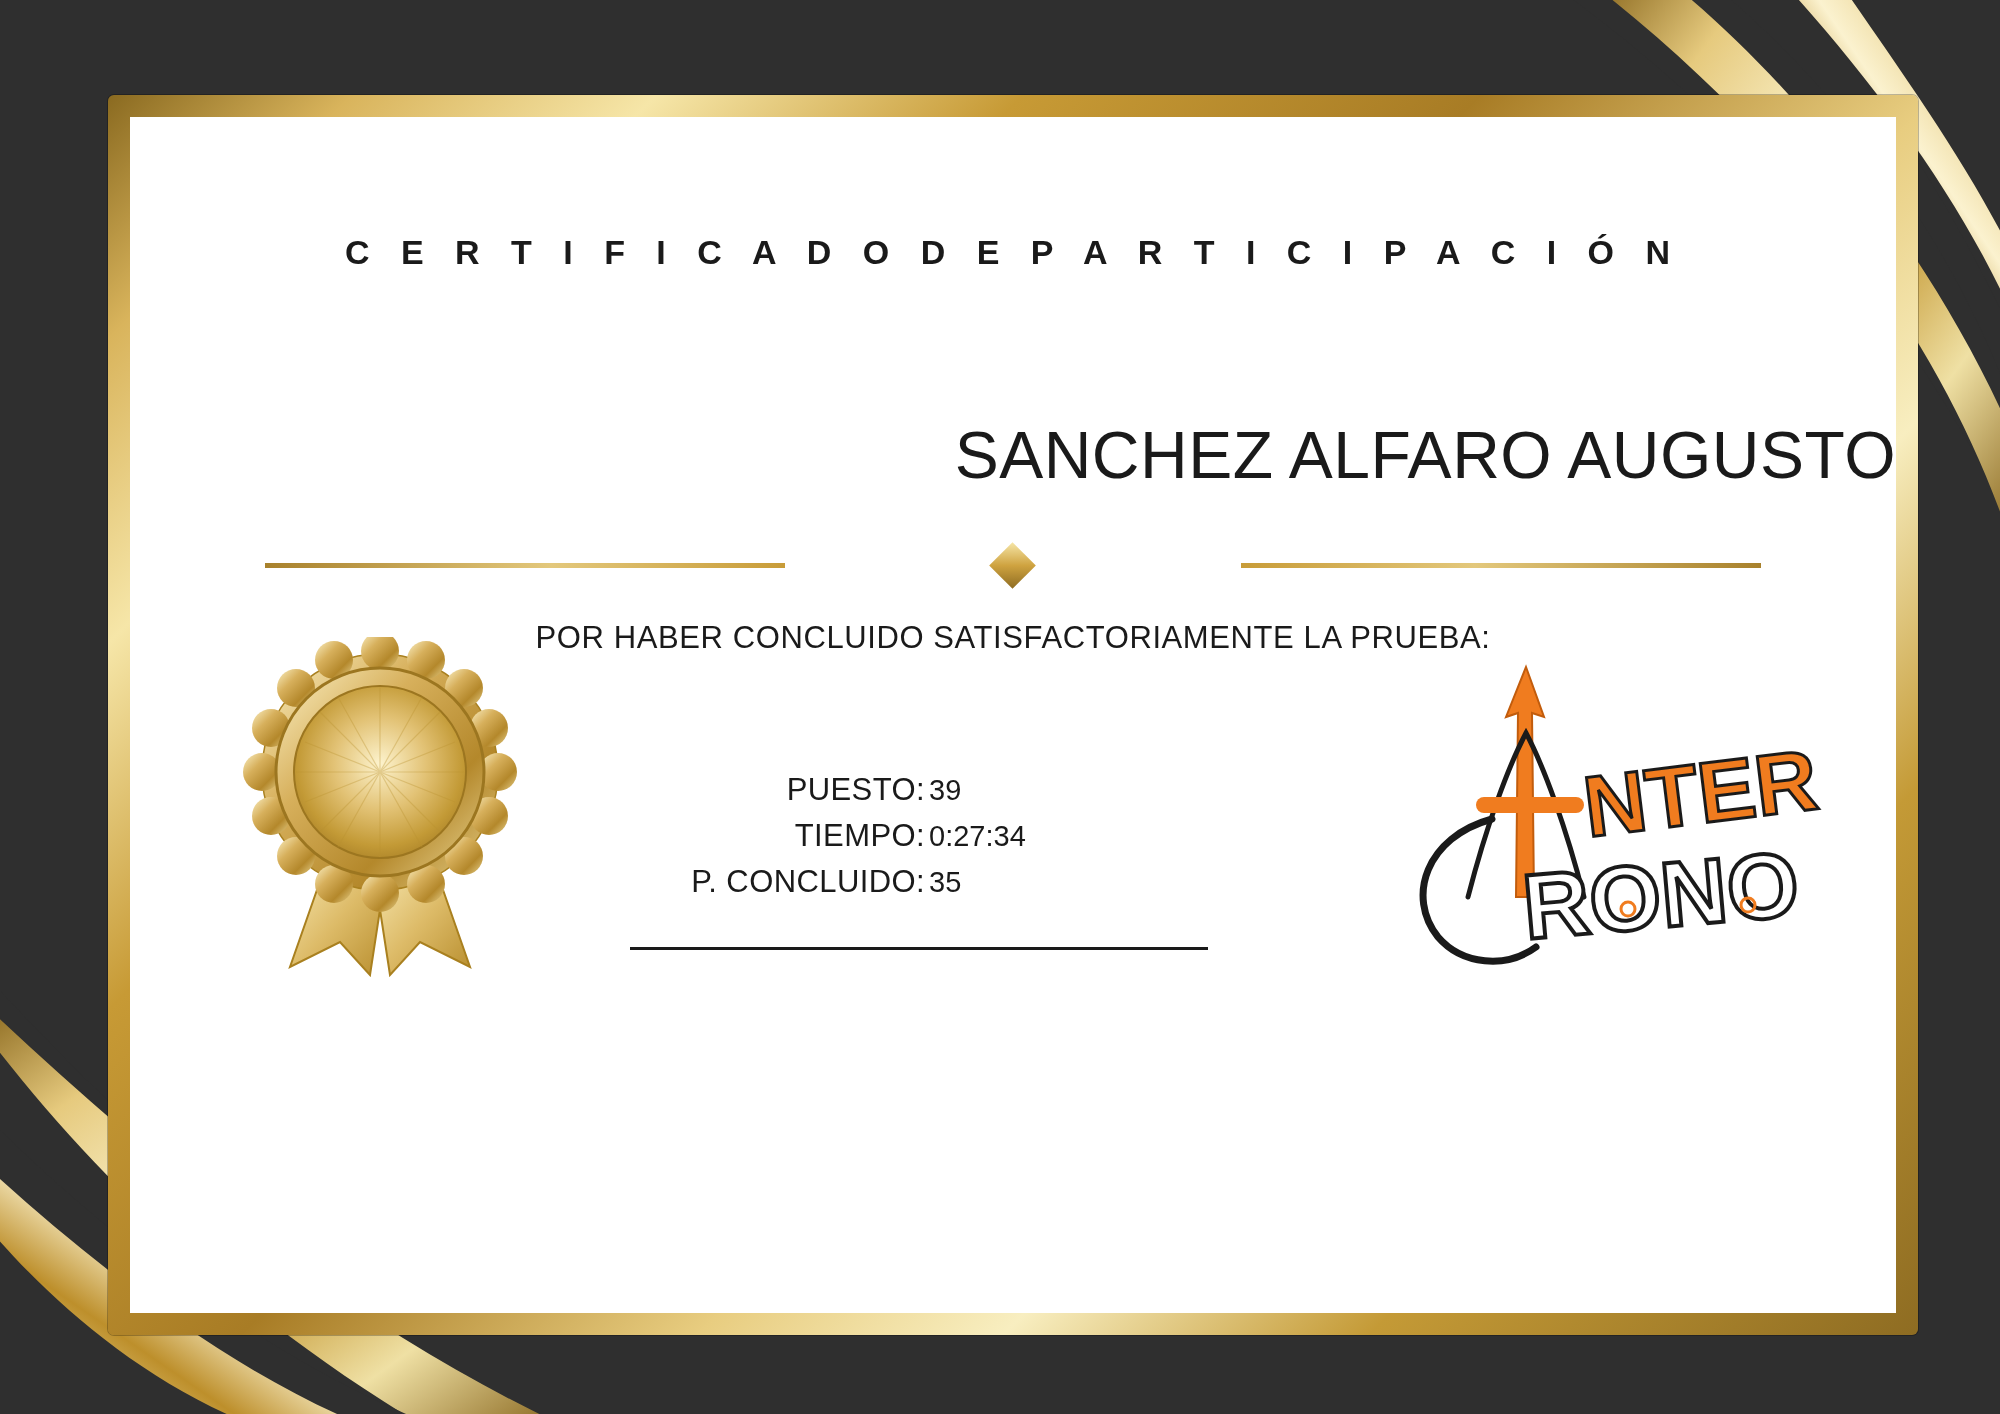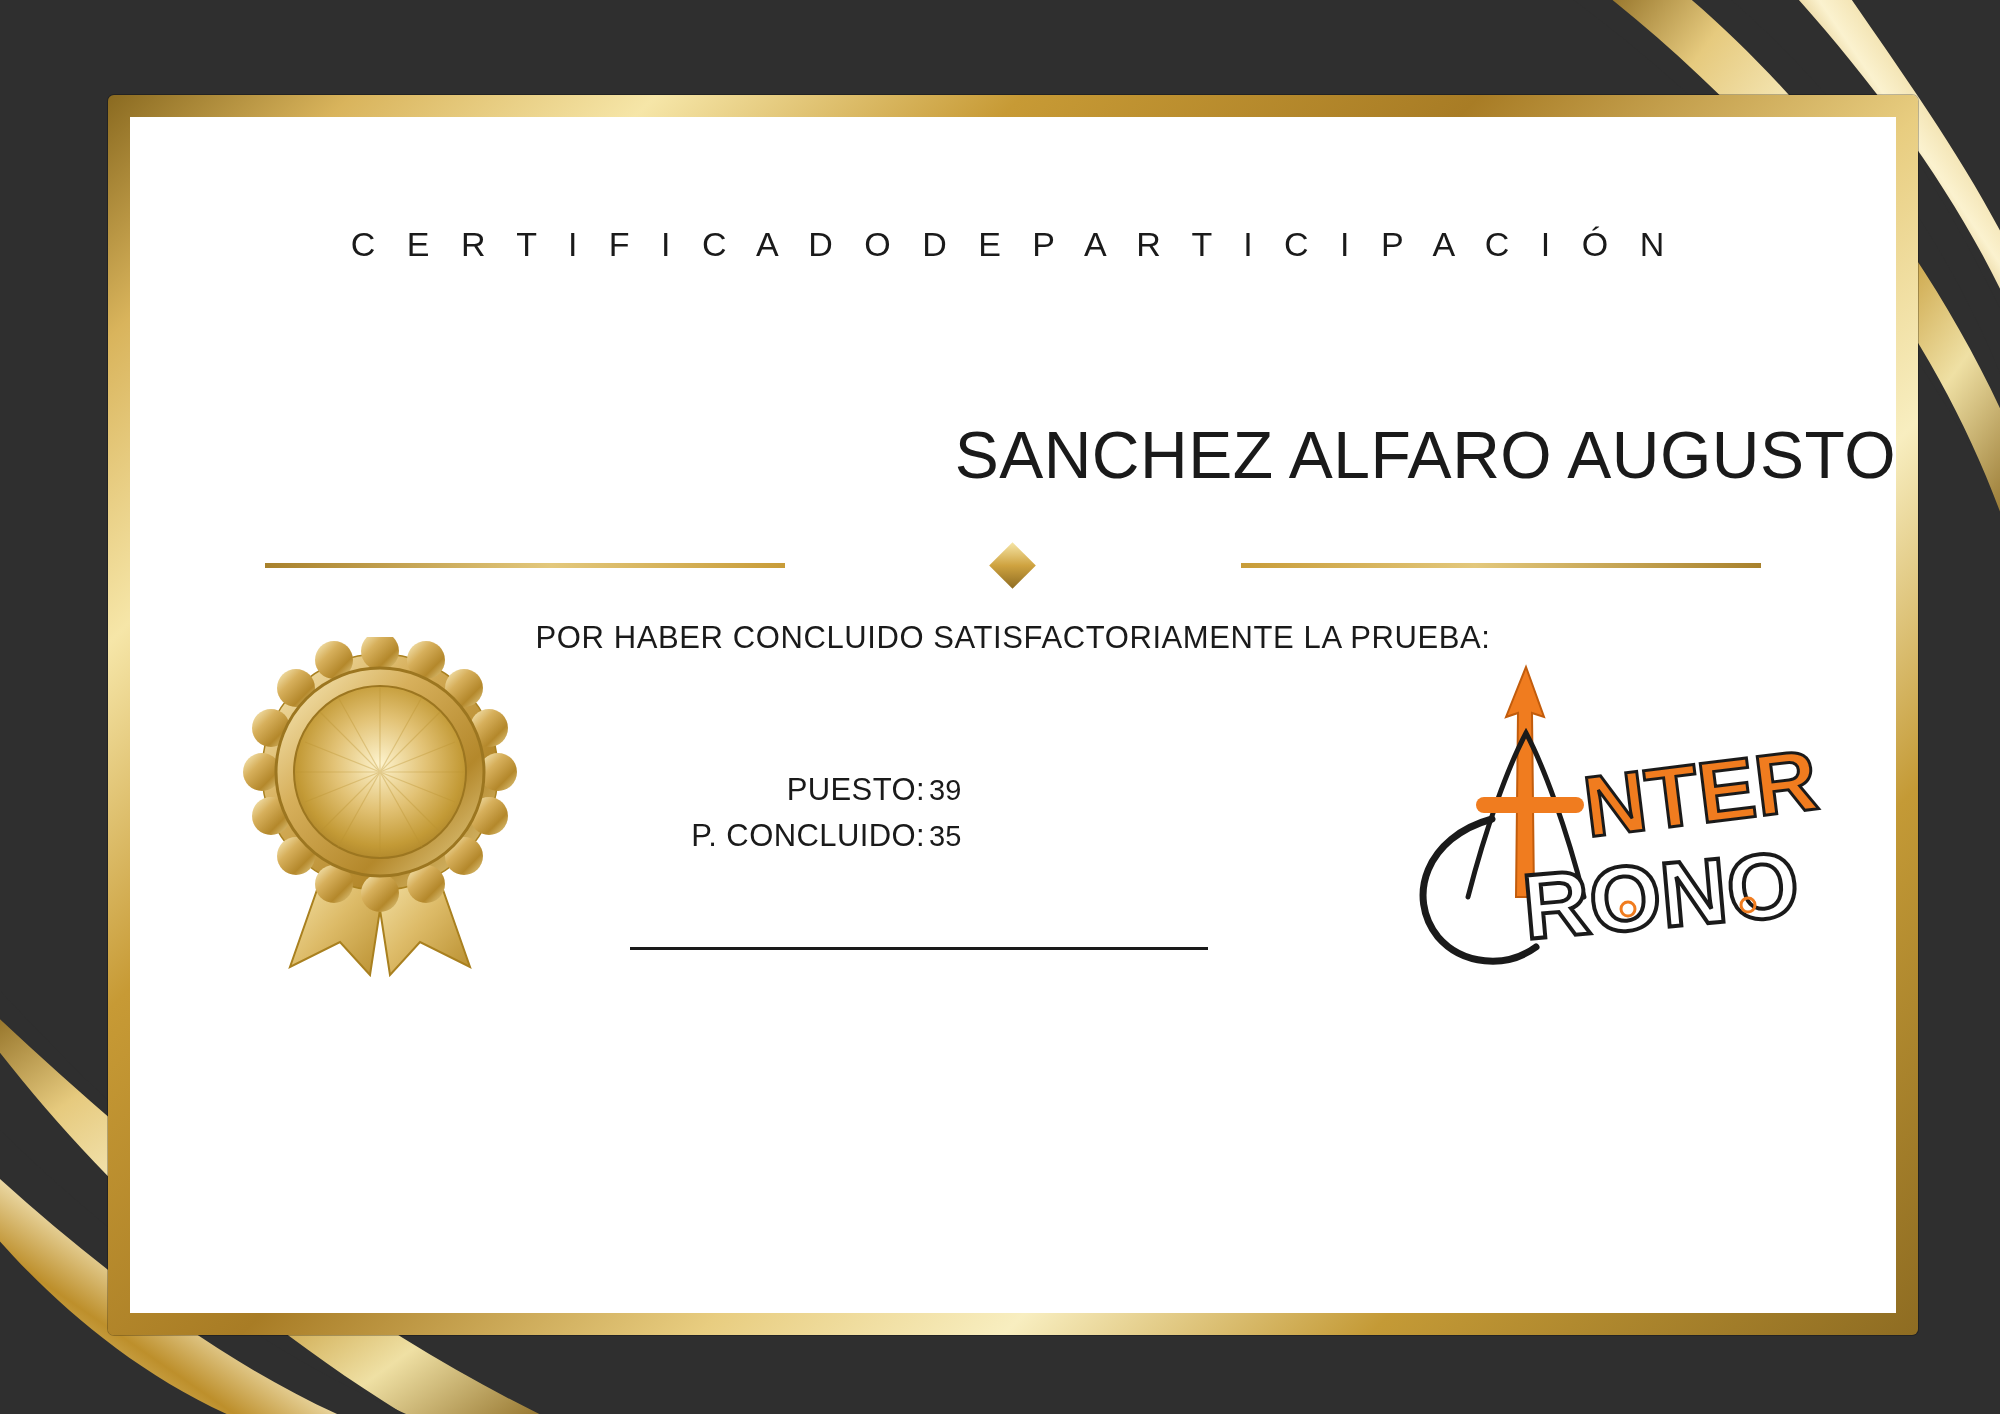--- a/index.html
+++ b/index.html
@@ -60,28 +60,28 @@
     position: absolute;
     left: 130px;
     top: 117px;
     width: 1766px;
     height: 1196px;
     box-sizing: border-box;
   }
 
   .title {
     position: absolute;
-    top: 108px;
+    top: 116px;
     left: 0;
     width: 100%;
     text-align: center;
     font-size: 34px;
     letter-spacing: 11px;
     color: #1a1a1a;
-    font-weight: 400;
+    font-weight: 700;
   }
 
   .recipient {
     position: absolute;
     top: 300px;
     left: 0;
     width: 100%;
     text-align: right;
     font-size: 66px;
     color: #1a1a1a;
@@ -294,20 +294,24 @@
         <line x1="75" y1="165" x2="225" y2="105"></line>
       </g>
     </svg>
 
     <div class="results">
       <div class="result-row">
         <div class="result-label">PUESTO:</div>
         <div class="result-value">39</div>
       </div>
       <div class="result-row">
+        <div class="result-label">TIEMPO:</div>
+        <div class="result-value">0:27:34</div>
+      </div>
+      <div class="result-row">
         <div class="result-label">P. CONCLUIDO:</div>
         <div class="result-value">35</div>
       </div>
       <div class="result-line"></div>
     </div>
 
     <svg class="logo" viewBox="0 0 460 330">
 
       <path d="M150,20 L168,70 L156,66 L158,250 L140,250 L142,66 L130,70 Z" fill="#f07c1f" stroke="#c25c0c" stroke-width="2"></path>
 

